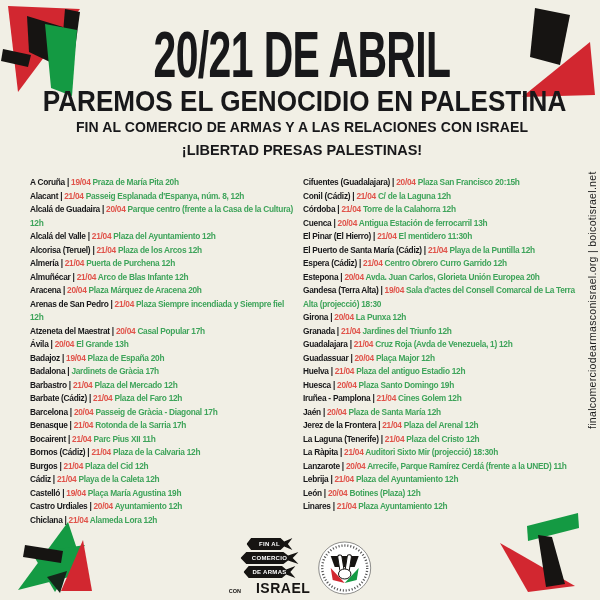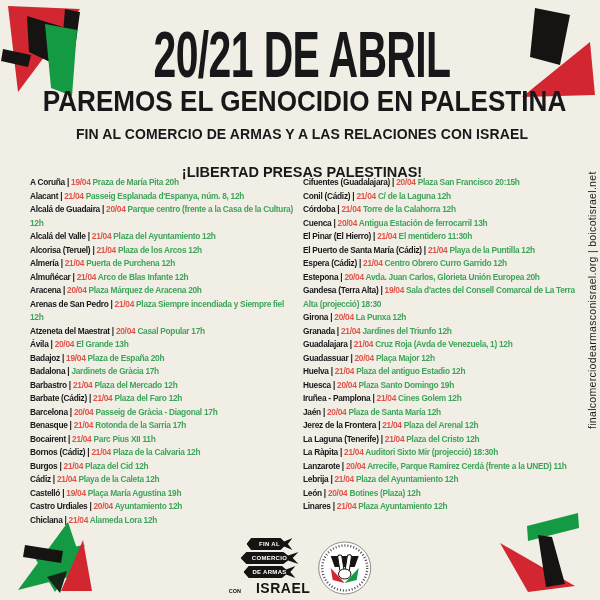--- a/index.html
+++ b/index.html
@@ -12,22 +12,22 @@
   .decor-svg{position:absolute;inset:0;pointer-events:none;}
   .header{position:absolute;top:26px;left:4px;right:0;text-align:center;}
   .h-date{
     font-size:64px;font-weight:700;line-height:58px;letter-spacing:-1px;
     transform:scaleX(0.64);transform-origin:center top;white-space:nowrap;
   }
   .h-title{
     font-size:30px;font-weight:700;line-height:30px;margin-top:2px;
     transform:scaleX(0.87);transform-origin:center top;white-space:nowrap;
   }
-  .h-sub1{font-size:14px;font-weight:700;margin-top:10px;letter-spacing:0.1px;}
-  .h-sub2{font-size:14.5px;font-weight:700;margin-top:22px;}
+  .h-sub1{font-size:14px;font-weight:700;margin-top:3px;letter-spacing:0.1px;}
+  .h-sub2{font-size:14.5px;font-weight:700;margin-top:7px;}
   .col{position:absolute;top:176px;transform:scaleX(0.925);transform-origin:left top;}
   .col-left{left:30px;width:287px;}
   .col-right{left:303px;width:296px;}
   .event{margin:0;font-size:9px;font-weight:700;line-height:13.5px;letter-spacing:-0.3px;}
   .event .city{color:var(--text_black,#18181a);}
   .event .date{color:var(--date_red,#e0534a);}
   .event .loc{color:var(--location_green,#3fa45b);}
   .vertical-site{
     position:absolute;right:2px;top:140px;height:320px;
     writing-mode:vertical-rl;transform:rotate(180deg);

